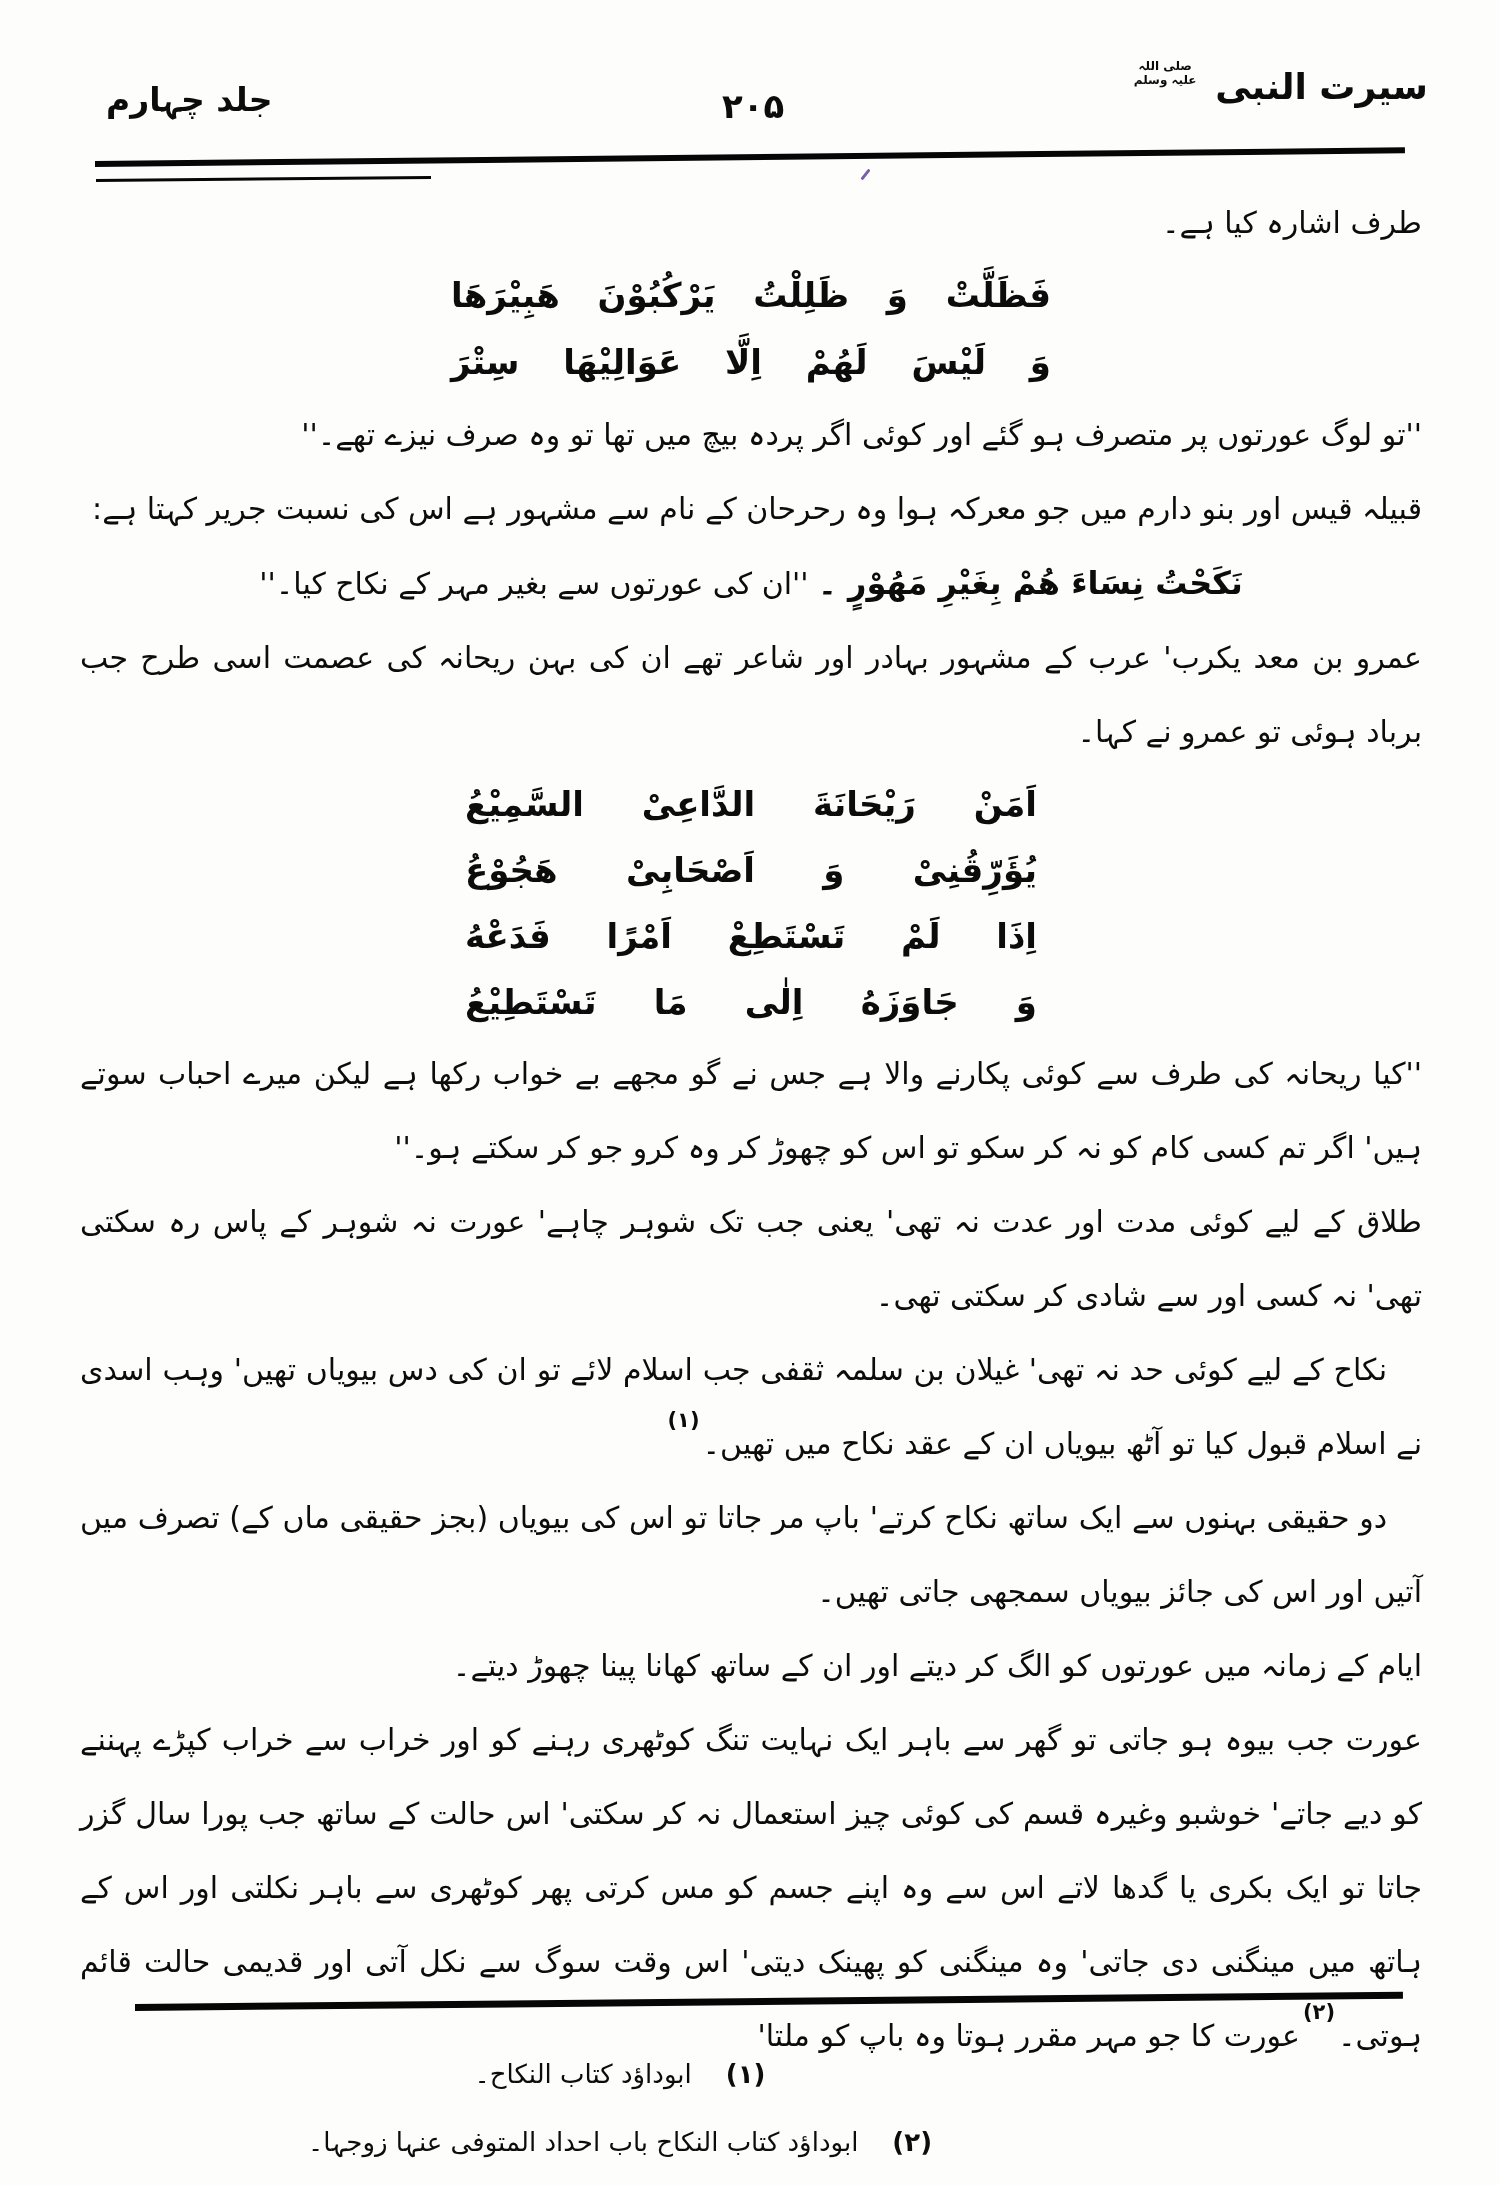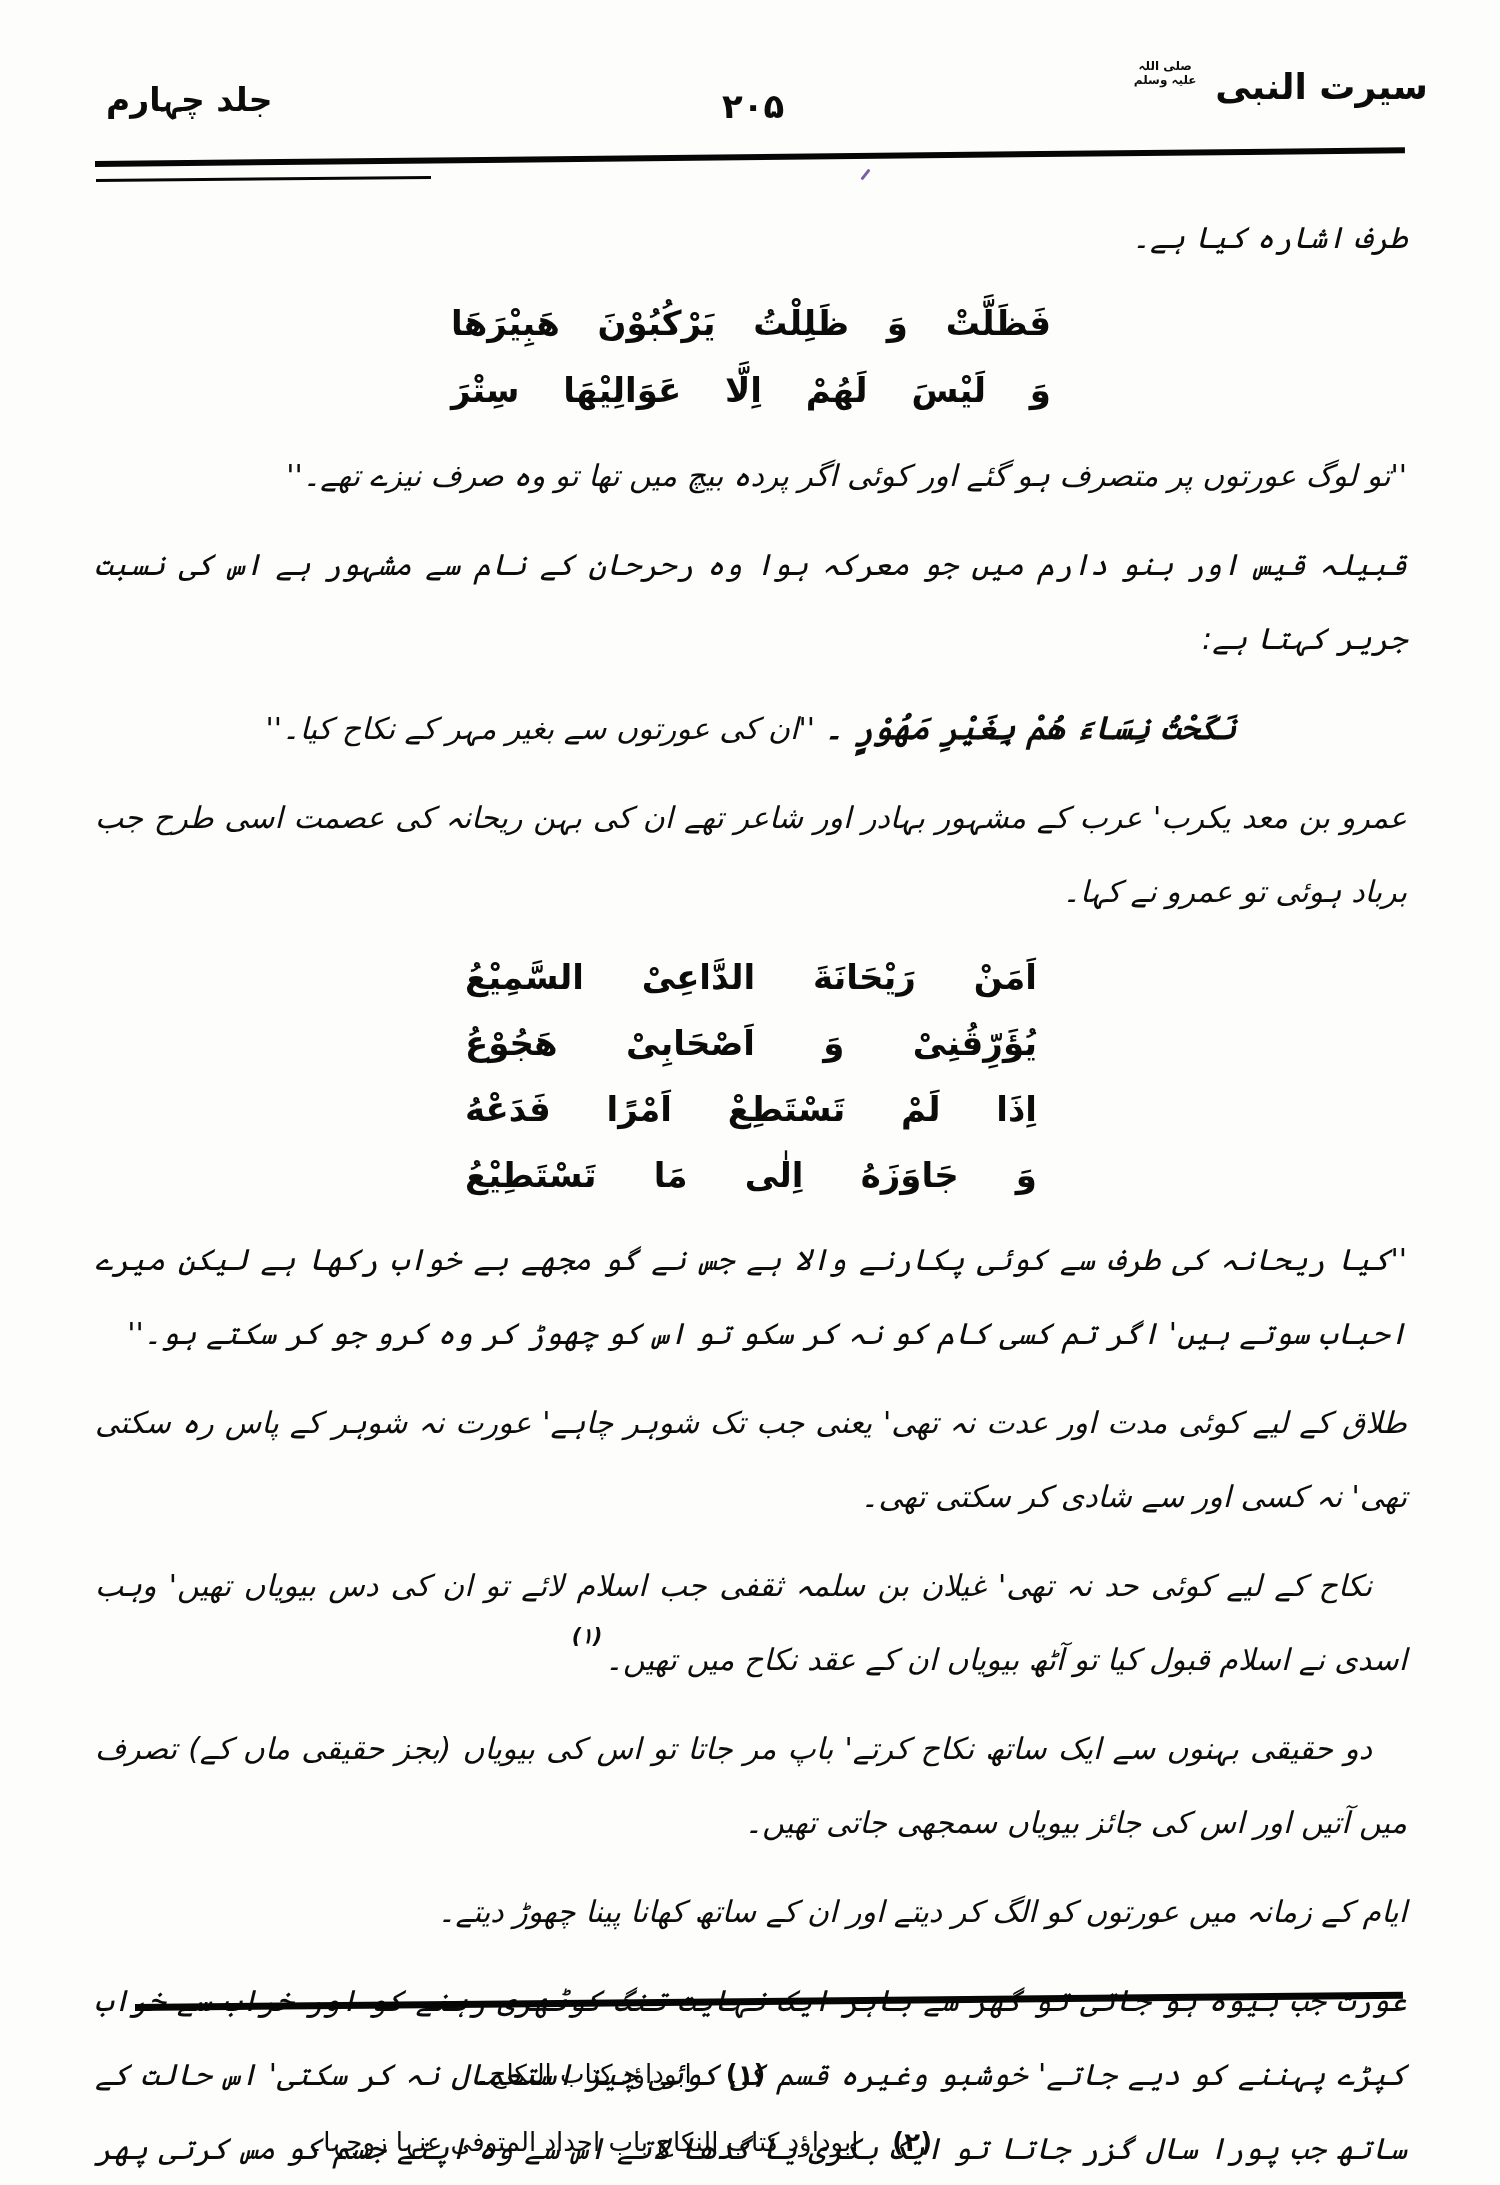--- a/index.html
+++ b/index.html
@@ -45,21 +45,21 @@
   .artifact{
     position:absolute;left:864px;top:168px;width:3px;height:13px;
     background:#7b5ea7;transform:rotate(38deg);border-radius:2px;
   }
   
   .bodytext{
     position:absolute;top:186px;right:78px;left:80px;
     direction:rtl;text-align:justify;
     font-size:30px;line-height:74px;
   }
-  .bodytext p{margin:15px;font-style:italic;}
+  .bodytext p{margin:0;}
   .opening-line{text-align:right;}
   .verse-block{
     width:600px;margin:2px auto;
     font-weight:bold;font-size:34px;line-height:67px;
     direction:rtl;
   }
   .verse-block.second{width:572px;line-height:66px;}
   .verse-line{text-align:justify;text-align-last:justify;}
   .hemistich-line{text-align:center;margin-left:0;margin-right:278px;}
   .arabic-inline{font-weight:bold;font-size:32px;}

